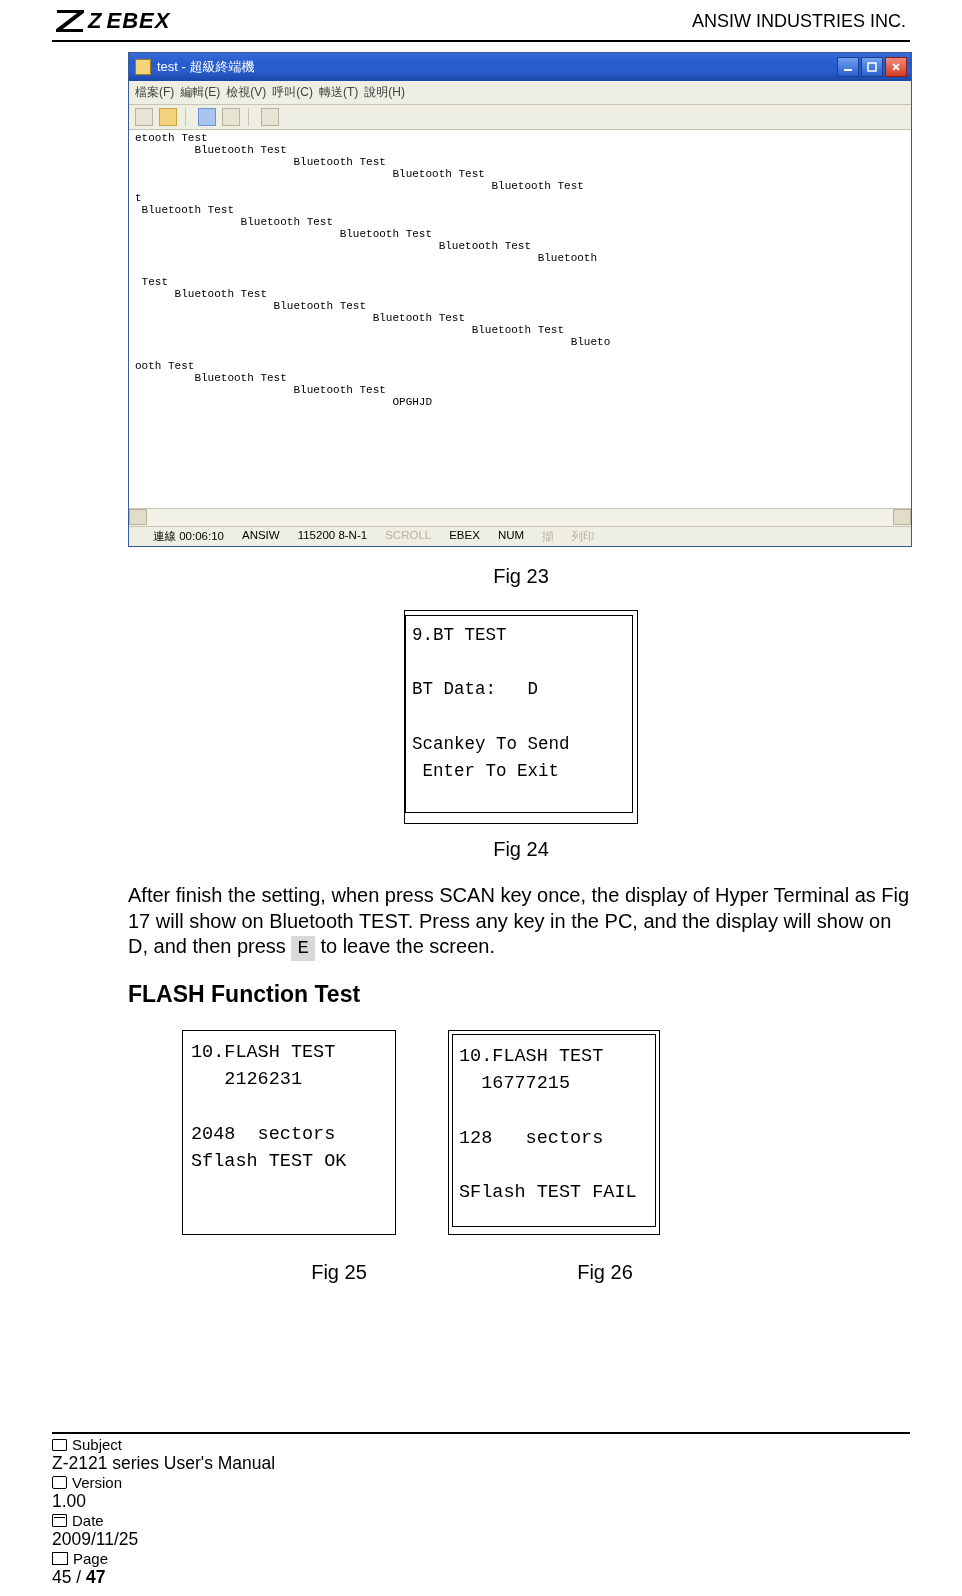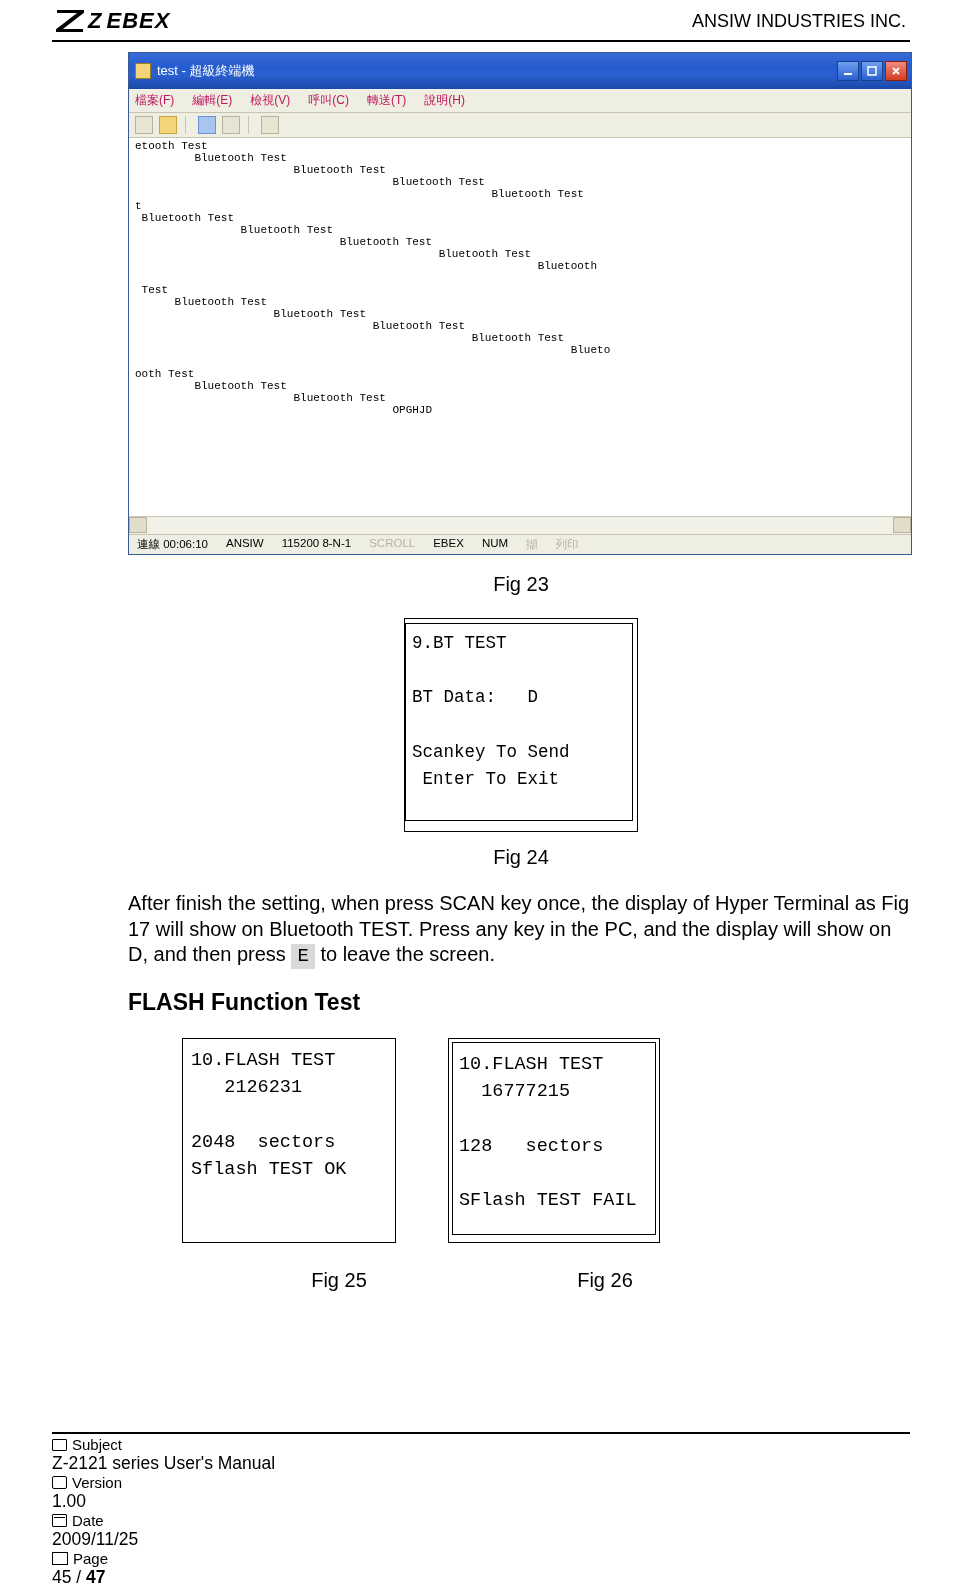--- a/index.html
+++ b/index.html
@@ -50,21 +50,21 @@
   
   .xp-window {
     width: 784px;
     border: 1px solid #385a96;
     margin: 0 0 18px 0;
     background: #fff;
     font-family: "Microsoft Sans Serif", Tahoma, sans-serif;
     font-size: 12px;
   }
   .xp-titlebar {
-    height: 36px;
+    height: 28px;
     background: linear-gradient(#3a6ad6, #245bce 40%, #2a60d0 60%, #1b48a8);
     display: flex;
     align-items: center;
     padding: 0 4px 0 6px;
     color: #fff;
     font-size: 13px;
     justify-content: space-between;
   }
   .xp-titlebar-left { display:flex; align-items:center; gap:6px; }
   .xp-app-icon {
@@ -74,22 +74,22 @@
   .xp-winbtn {
     width:22px; height:20px; border:1px solid #1b3f8a;
     background: linear-gradient(#6f9ff0,#2a5fcf);
     display:flex; align-items:center; justify-content:center;
   }
   .xp-winbtn.close { background: linear-gradient(#f08b7d,#d23c22); border-color:#8a1f10; }
   .xp-menubar {
     background:#efeee2;
     border-bottom:1px solid #c8c4b4;
     padding:3px 6px;
-    display:flex; gap:18px;
-    color:#be185d;
+    display:flex; gap:6px;
+    color:#404040;
   }
   .xp-toolbar {
     background:#efeee2;
     border-bottom:1px solid #c8c4b4;
     padding:3px 6px;
     display:flex; gap:6px;
     align-items:center;
   }
   .tb-icon { width:18px; height:18px; background:#e8e4d4; border:1px solid #b8b29a; }
   .tb-icon.ylw{ background:#f3d47a; border-color:#c9a540;}
@@ -108,21 +108,21 @@
   .xp-scroll-h {
     height:18px;
     background:#f2f1e7;
     border-top:1px solid #ccc8b8;
     display:flex; justify-content:space-between;
   }
   .xp-scroll-btn { width:18px; height:16px; background:#e2ddcb; border:1px solid #b8b29a; }
   .xp-status {
     background:#efeee2;
     border-top:1px solid #c8c4b4;
-    padding:2px 8px;
+    padding:2px 24px;
     display:flex; gap:18px;
     font-size:11.5px;
     color:#000;
   }
   .xp-status .dim { color:#b7b39e; }
   .fig-caption {
     text-align:center;
     font-size:20px;
     margin: 14px 0 22px 0;
   }

